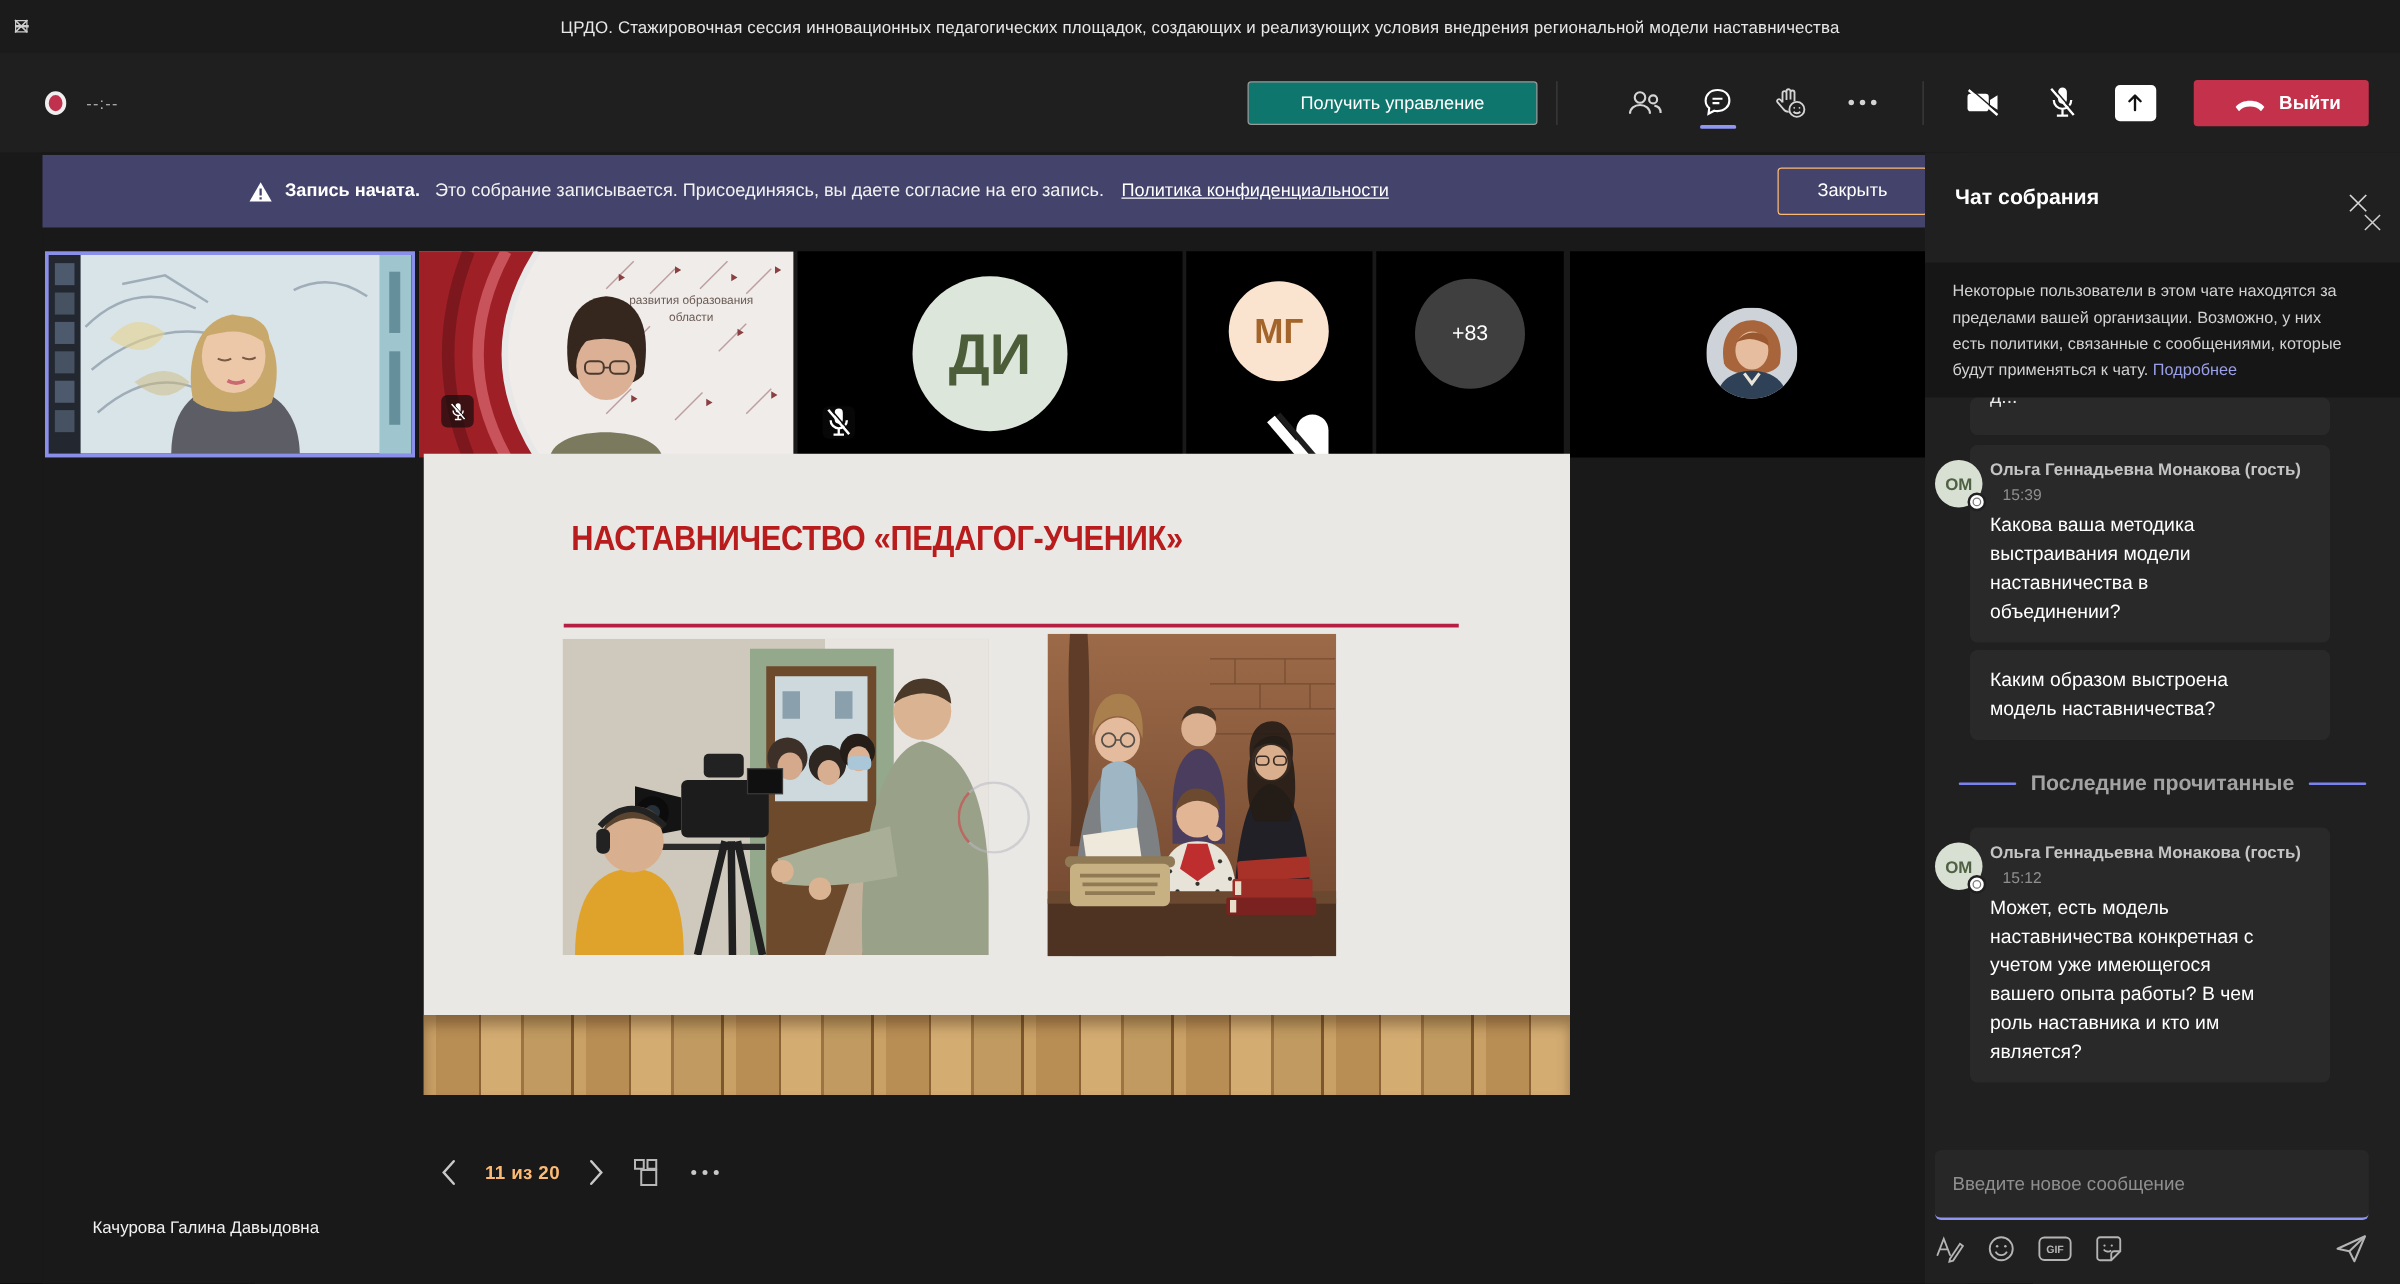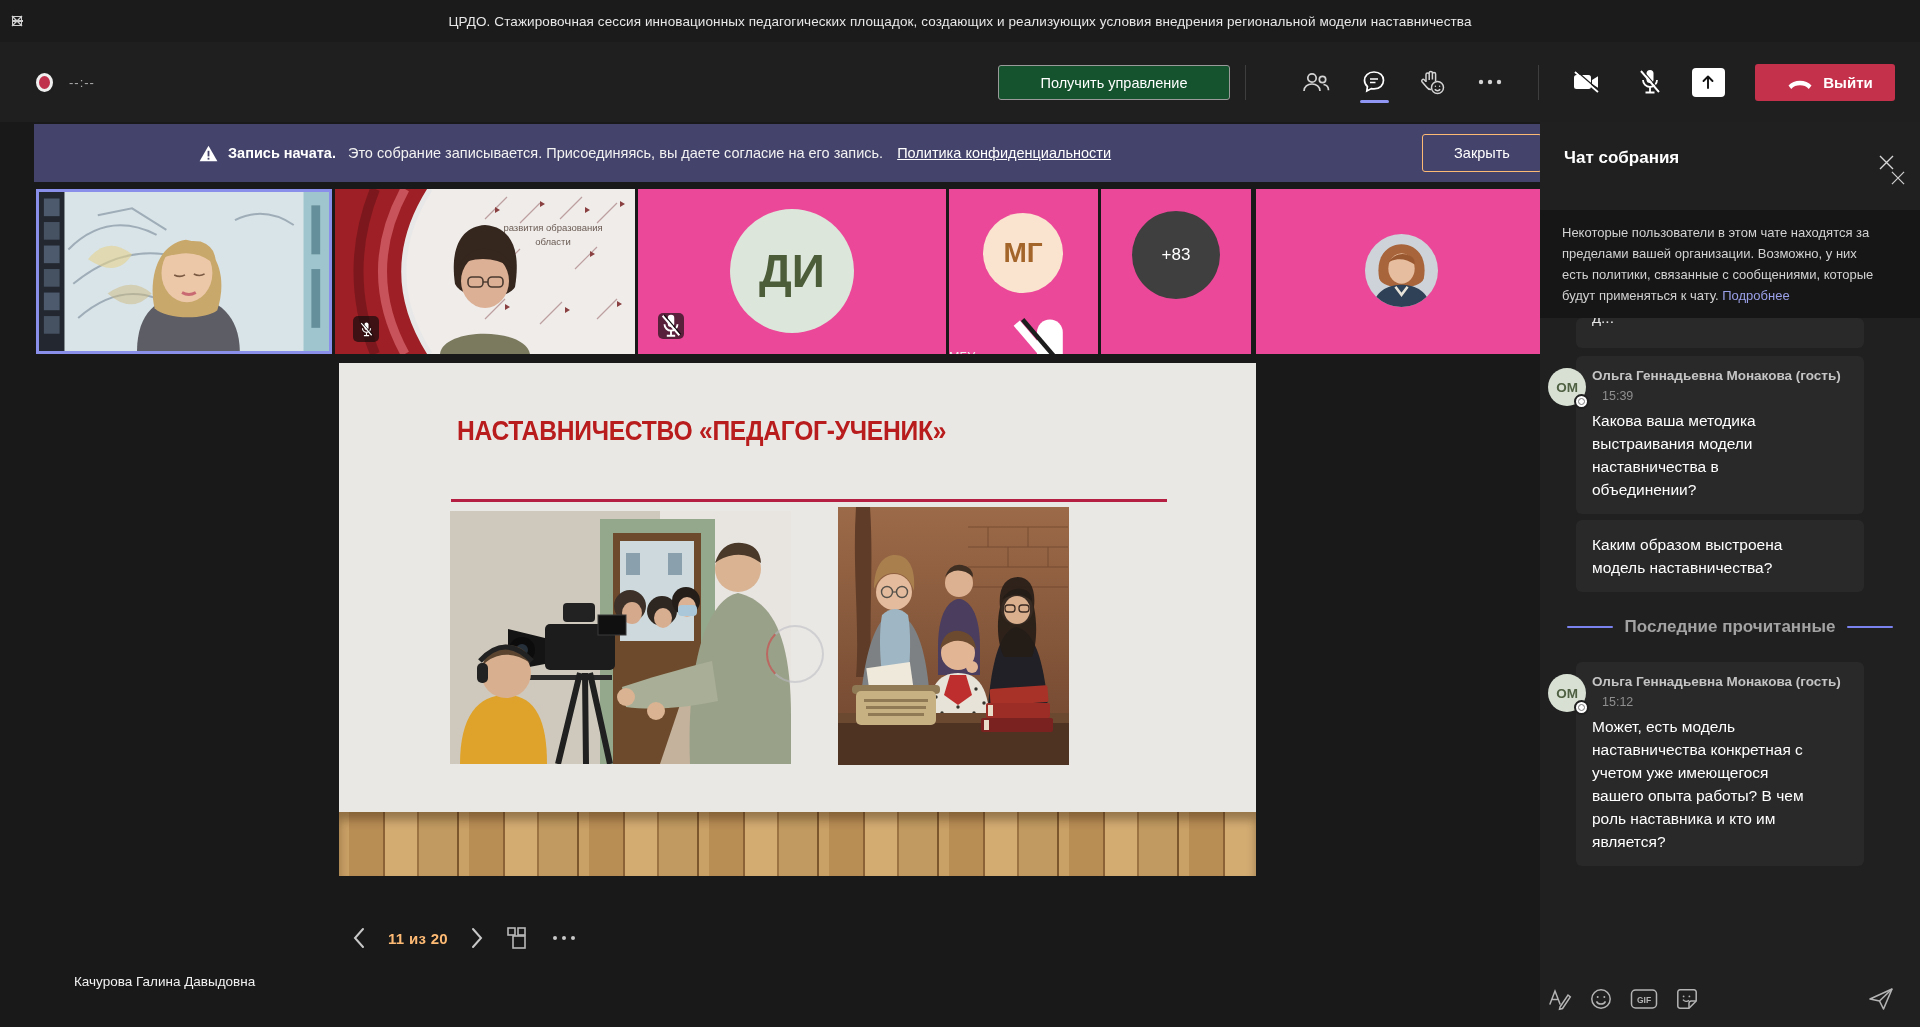--- a/index.html
+++ b/index.html
@@ -13,21 +13,21 @@
   .win-btn { position:absolute; top:0; width:34px; height:42px; display:flex; align-items:center; justify-content:center; cursor:default; }
   .wb-min { left:1762; } .wb-max { left:1820; } .wb-close { left:1878; }
   .glyph-min { width:11px; height:1.5px; background:#cfcfcf; }
   .glyph-max { width:10px; height:10px; border:1.3px solid #cfcfcf; border-radius:1px; }
 
   
   .toolbar { position:absolute; left:0; top:42px; width:1920px; height:80px; background:#1f1f1f; }
   .rec-wrap { position:absolute; left:36px; top:0; height:80px; display:flex; align-items:center; gap:16px; }
   .rec-dot { width:17px; height:19px; border-radius:50%; background:#c0314d; border:3px solid #efefef; box-shadow:0 0 0 2px #1f1f1f; }
   .rec-timer { color:#adadad; font-size:13px; letter-spacing:1px; }
-  .take-control { position:absolute; left:998px; top:23px; width:232px; height:35px; background:#14532d; border:1px solid #9a9a9a;
+  .take-control { position:absolute; left:998px; top:23px; width:232px; height:35px; background:#0f766e; border:1px solid #9a9a9a;
                   border-radius:3px; color:#fff; font-size:14.5px; display:flex; align-items:center; justify-content:center; }
   .tsep { position:absolute; top:23px; width:1px; height:35px; background:#3e3e3e; }
   .sep1 { left:1245px; } .sep2 { left:1538px; }
   .ibtn { position:absolute; top:0; height:80px; width:44px; display:flex; align-items:center; justify-content:center; }
   .chat-underline { position:absolute; left:1360px; top:58px; width:29px; height:3px; border-radius:2px; background:#8f96f3; }
   .leave-btn { position:absolute; left:1755px; top:22px; width:140px; height:37px; background:#c4314b; border-radius:3px;
                display:flex; align-items:center; justify-content:center; gap:10px; color:#fff; font-size:15px; font-weight:bold;padding-left:10px; }
   .share-box { width:33px; height:29px; background:#fff; border-radius:4px; display:flex; align-items:center; justify-content:center; }
 
   
@@ -35,21 +35,21 @@
 
   .banner { position:absolute; left:0; top:2px; width:1540px; height:58px; background:#44436b; }
   .banner-content { position:absolute; left:165px; top:0; height:58px; display:flex; align-items:center; gap:10px; font-size:14.5px; color:#f2f2f2; }
   .banner-bold { font-weight:bold; color:#fff; margin-right:2px; }
   .banner-link { color:#fff; text-decoration:underline; margin-left:4px; }
   .banner-close { position:absolute; right:32px; top:10px; width:120px; height:38px; border:1px solid #fdba74; border-radius:3px;
                   display:flex; align-items:center; justify-content:center; color:#fff; font-size:14.5px; }
 
   
   .filmstrip { position:absolute; left:0; top:67px; width:1540px; height:165px; }
-  .tile { position:absolute; top:0; height:165px; background:#ec4899; overflow:hidden; }
+  .tile { position:absolute; top:12px; height:165px; background:#000000; overflow:hidden; }
   .tile svg { display:block; width:100%; height:100%; }
   .t-v1 { left:2px; width:296px; border:3px solid #8a90ea; }
   .t-v2 { left:301px; width:300px; }
   .t-di { left:604px; width:308px; }
   .t-mg { left:915px; width:149px; }
   .t-ov { left:1067px; width:150px; }
   .t-ph { left:1222px; width:291px; }
   .fs-scroll { position:absolute; left:1516px; top:2px; width:3px; height:161px; background:#cfcfcf; border-radius:2px; opacity:.85; }
   .avatar-big { position:absolute; border-radius:50%; display:flex; align-items:center; justify-content:center; font-weight:bold; }
   .av-di { left:92px; top:20px; width:124px; height:124px; background:#dde6da; color:#4c5d3a; font-size:46px; }
@@ -527,20 +527,23 @@
           <div class="msg-name">
             <span>Ольга Геннадьевна Монакова</span>
             <span>(гость)</span>
             <span class="msg-time">15:12</span>
           </div>
           <div class="msg-body">Может, есть модель наставничества конкретная с учетом уже имеющегося вашего опыта работы? В чем роль наставника и кто им является?</div>
         </div>
       </div>
     </div>
 
+    <div class="composer">
+      <input type="text" placeholder="Введите новое сообщение" style="">
+    </div>
 
     <div class="comp-icons">
       <svg class="icon" width="24" height="24" viewBox="0 0 24 24" fill="none" stroke="#b4b4b4" stroke-width="1.5">
         <path d="M2 17 L7 4 L12 17 M3.8 12.5 h6.4" stroke-linecap="round"></path>
         <path d="M12 20 L20 8 l2.3 1.8 L14.5 21.5 l-3 .8 z"></path>
       </svg>
       <svg class="icon" width="24" height="24" viewBox="0 0 24 24" fill="none" stroke="#b4b4b4" stroke-width="1.5">
         <circle cx="12" cy="12" r="9.2"></circle>
         <circle cx="8.7" cy="10" r="1" fill="#b4b4b4" stroke="none"></circle>
           <circle cx="15.3" cy="10" r="1" fill="#b4b4b4" stroke="none"></circle>

